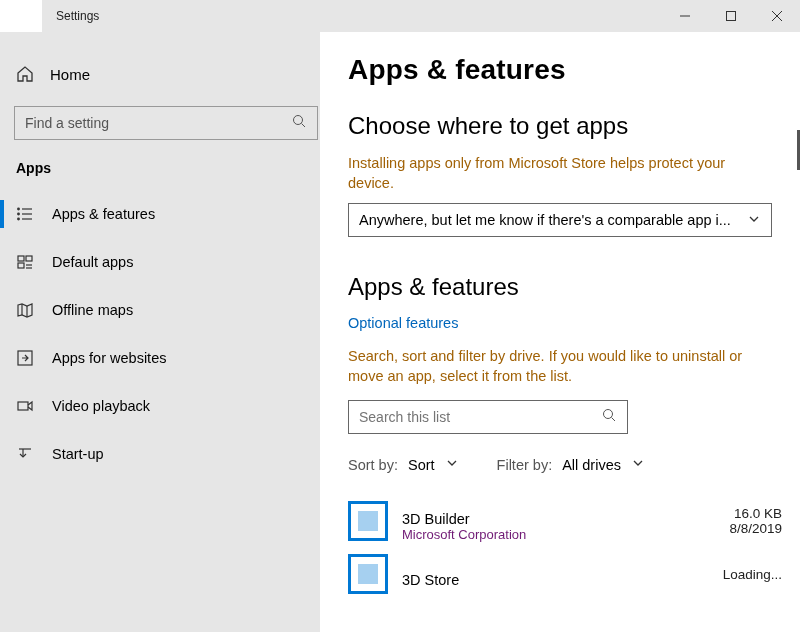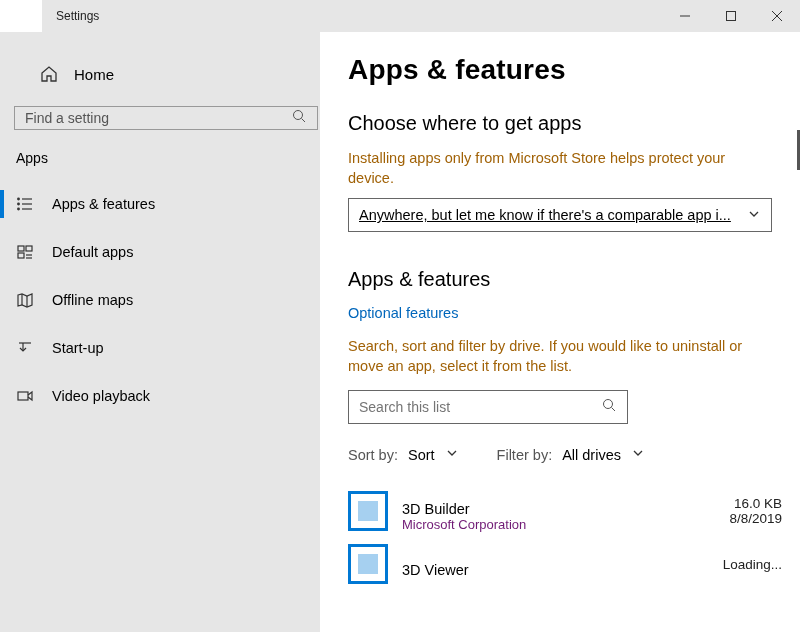--- a/index.html
+++ b/index.html
@@ -42,40 +42,39 @@
     background: #e6e6e6;
     padding-top: 24px;
     position: relative;
   }
   .home-row {
     display: flex; align-items: center;
     height: 36px;
     padding-left: 16px;
     gap: 16px;
     margin-bottom: 14px;
-    margin-left: 24px;
   }
   .home-row span.label { font-size: 15px; }
   .search-wrap {
     margin: 0 2px 20px 14px;
     border: 1px solid #999;
-    height: 24px;
+    height: 34px;
     display: flex; align-items: center;
     padding: 0 10px;
     background: #e6e6e6;
   }
   .search-wrap input {
     flex: 1; border: none; outline: none;
     background: transparent;
     font-size: 14px;
     color: #333;
   }
   .search-wrap input::placeholder { color: #555; }
   .section-label {
-    font-weight: 400;
+    font-weight: 700;
     font-size: 14px;
     padding-left: 16px;
     margin-bottom: 14px;
   }
   .nav-item {
     display: flex; align-items: center;
     height: 48px;
     padding-left: 16px;
     gap: 18px;
     font-size: 14.5px;
@@ -98,40 +97,39 @@
     position: relative;
   }
   h1.page-title {
     font-weight: 600;
     font-size: 28px;
     margin-bottom: 26px;
     letter-spacing: 0.2px;
   }
   h2.sub-title {
     font-weight: 400;
-    font-size: 20px;
+    font-size: 24px;
     margin-bottom: 14px;
   }
   .body-text {
     font-size: 14.5px;
     color: #a16207;
     line-height: 1.35;
     margin-bottom: 10px;
     max-width: 420px;
   }
   .select-box {
     border: 1px solid #666;
     height: 34px;
     width: 424px;
     display: flex; align-items: center;
     padding: 0 10px;
     font-size: 14.5px;
     margin-bottom: 36px;
     justify-content: space-between;
-    text-decoration: underline;
   }
   .select-box .svalue { white-space: nowrap; overflow: hidden; text-overflow: ellipsis; flex:1; padding-right:8px;}
   .link {
     color: #0066bb;
     font-size: 14.5px;
     margin-bottom: 16px;
     display: block;
   }
   .search2 {
     border: 1px solid #666;
@@ -253,35 +251,44 @@
             <path d="M1 3 L5 2 L10 4 L15 2 V13 L10 15 L5 13 L1 14 Z"></path>
             <line x1="5" y1="2" x2="5" y2="13"></line>
             <line x1="10" y1="4" x2="10" y2="15"></line>
           </svg>
       </span>
       <span>Offline maps</span>
     </div>
     <div class="nav-item">
       <span class="nav-icon">
         <svg width="16" height="16" viewBox="0 0 16 16" stroke-width="1.2">
+            <rect x="1" y="1" width="14" height="14"></rect>
+            <path d="M5 8 L11 8 M8 5 L11 8 L8 11" fill="none"></path>
+          </svg>
+      </span>
+      <span>Apps for websites</span>
+    </div>
+    <div class="nav-item">
+      <span class="nav-icon">
+        <svg width="16" height="16" viewBox="0 0 16 16" stroke-width="1.2">
+            <rect x="1" y="4" width="10" height="8"></rect>
+            <path d="M11 7 L15 4 V12 L11 9"></path>
+          </svg>
+      </span>
+      <span>Video playback</span>
+    </div>
+    <div class="nav-item">
+      <span class="nav-icon">
+        <svg width="16" height="16" viewBox="0 0 16 16" stroke-width="1.2">
             <line x1="2" y1="3" x2="14" y2="3"></line>
             <line x1="6" y1="3" x2="6" y2="11"></line>
             <path d="M3 8 L6 11 L9 8" fill="none"></path>
           </svg>
       </span>
       <span>Start-up</span>
-    </div>
-    <div class="nav-item">
-      <span class="nav-icon">
-        <svg width="16" height="16" viewBox="0 0 16 16" stroke-width="1.2">
-            <rect x="1" y="4" width="10" height="8"></rect>
-            <path d="M11 7 L15 4 V12 L11 9"></path>
-          </svg>
-      </span>
-      <span>Video playback</span>
     </div>
   </div>
 
   <div class="content">
     <div class="accent-bar"></div>
     <h1 class="page-title">Apps &amp; features</h1>
 
     <h2 class="sub-title">Choose where to get apps</h2>
     <p class="body-text">Installing apps only from Microsoft Store helps protect your device.</p>
     <div class="select-box">
@@ -337,21 +344,21 @@
         <div>16.0 KB</div>
         <div>8/8/2019</div>
       </div>
     </div>
 
     <div class="app-row">
       <div class="app-icon">
           <div class="inner"></div>
         </div>
       <div class="app-meta">
-        <div class="app-name">3D Viewer</div>
+        <div class="app-name">3D Store</div>
         <div class="app-pub"></div>
       </div>
       <div class="app-right">
         <div>Loading...</div>
         <div></div>
       </div>
     </div>
 
   </div>
 </div>

